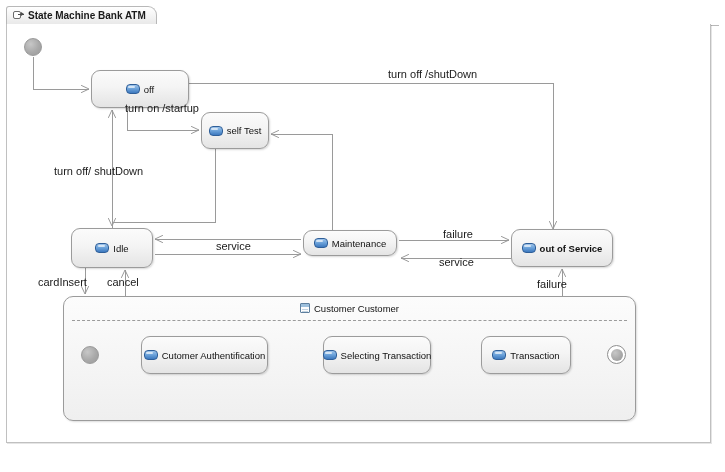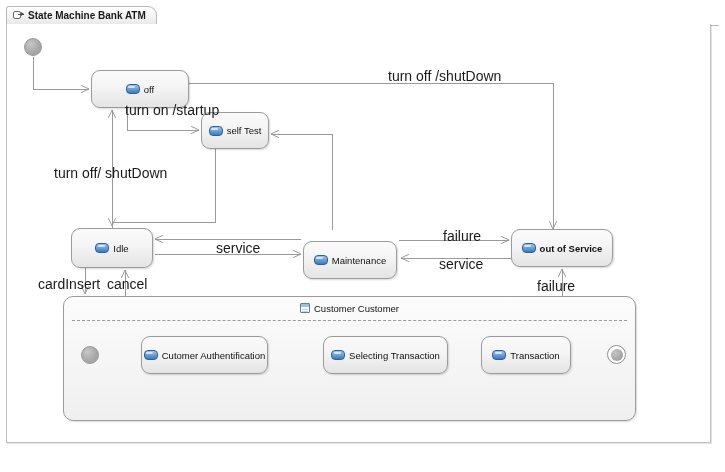--- a/index.html
+++ b/index.html
@@ -211,21 +211,21 @@
     position: absolute;
     left: 2.5px; top: 2.5px;
     right: 2.5px; bottom: 2.5px;
     border-radius: 50%;
     background: radial-gradient(circle at 35% 32%, #c7c7c7 0%, #a9a9a9 55%, #989898 100%);
   }
 
   
   .edge-label {
     position: absolute;
-    font-size: 14px;
+    font-size: 11px;
     color: #1a1a1a;
     white-space: nowrap;
     background: transparent;
   }
 </style>
 </head>
 <body>
 
 <div id="app">
 
@@ -306,36 +306,36 @@
       <div class="state" style="left:194px; top:88px; width:68px; height:37px;">
         <span class="pill-icon"></span>
         <span class="lbl">self Test</span>
       </div>
 
       <div class="state" style="left:64px; top:204px; width:82px; height:40px;">
         <span class="pill-icon"></span>
         <span class="lbl">Idle</span>
       </div>
 
-      <div class="state" style="left:296px; top:217px; width:94px; height:38px;">
+      <div class="state" style="left:296px; top:206px; width:94px; height:26px;">
         <span class="pill-icon"></span>
         <span class="lbl">Maintenance</span>
       </div>
 
       <div class="state" style="left:504px; top:205px; width:102px; height:38px;font-weight:bold;">
         <span class="pill-icon"></span>
         <span class="lbl">out of Service</span>
       </div>
 
       <div class="state" style="left:134px; top:312px; width:127px; height:38px;">
         <span class="pill-icon"></span>
         <span class="lbl">Cutomer Authentification</span>
       </div>
 
-      <div class="state" style="left:316px; top:312px; width:125px; height:38px;">
+      <div class="state" style="left:316px; top:312px; width:108px; height:38px;">
         <span class="pill-icon"></span>
         <span class="lbl">Selecting Transaction</span>
       </div>
 
       <div class="state" style="left:474px; top:312px; width:90px; height:38px;">
         <span class="pill-icon"></span>
         <span class="lbl">Transaction</span>
       </div>
 
       <div class="edge-label" style="left:381px; top:44px;">turn off /shutDown</div>

